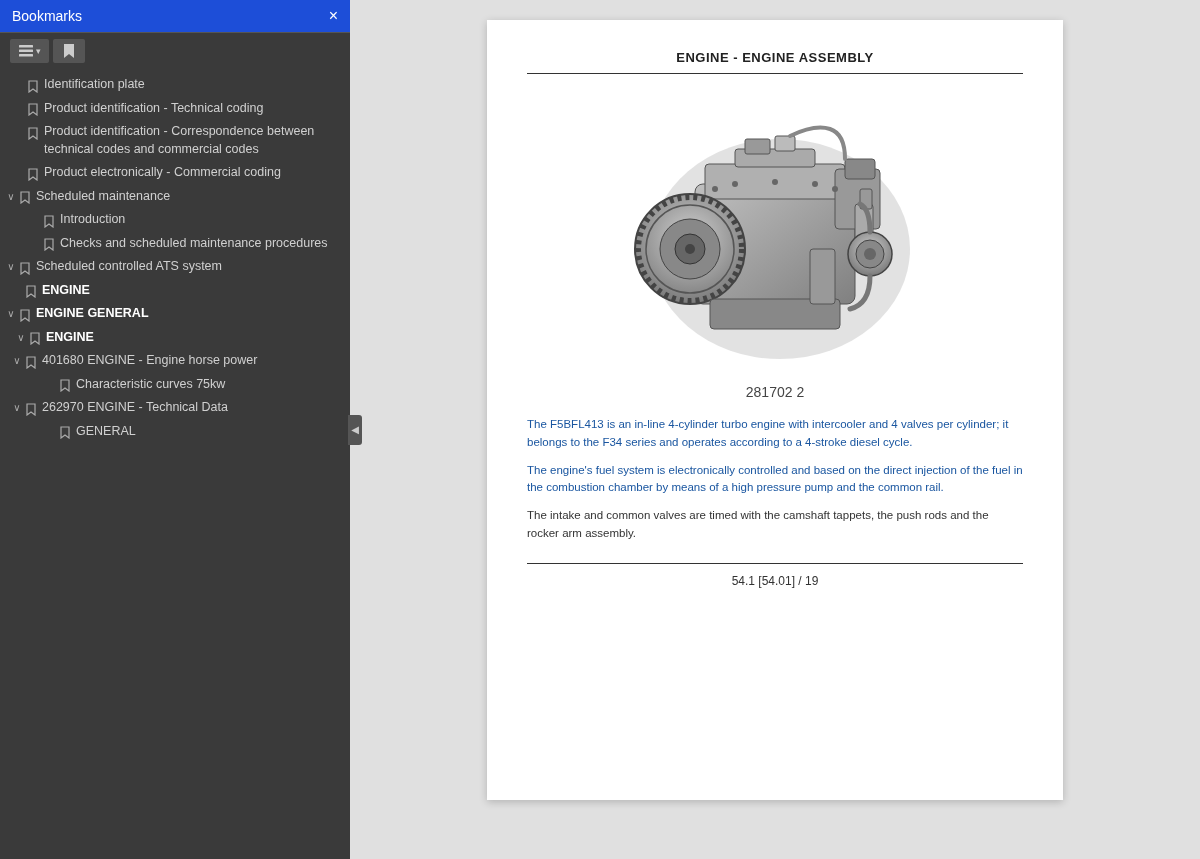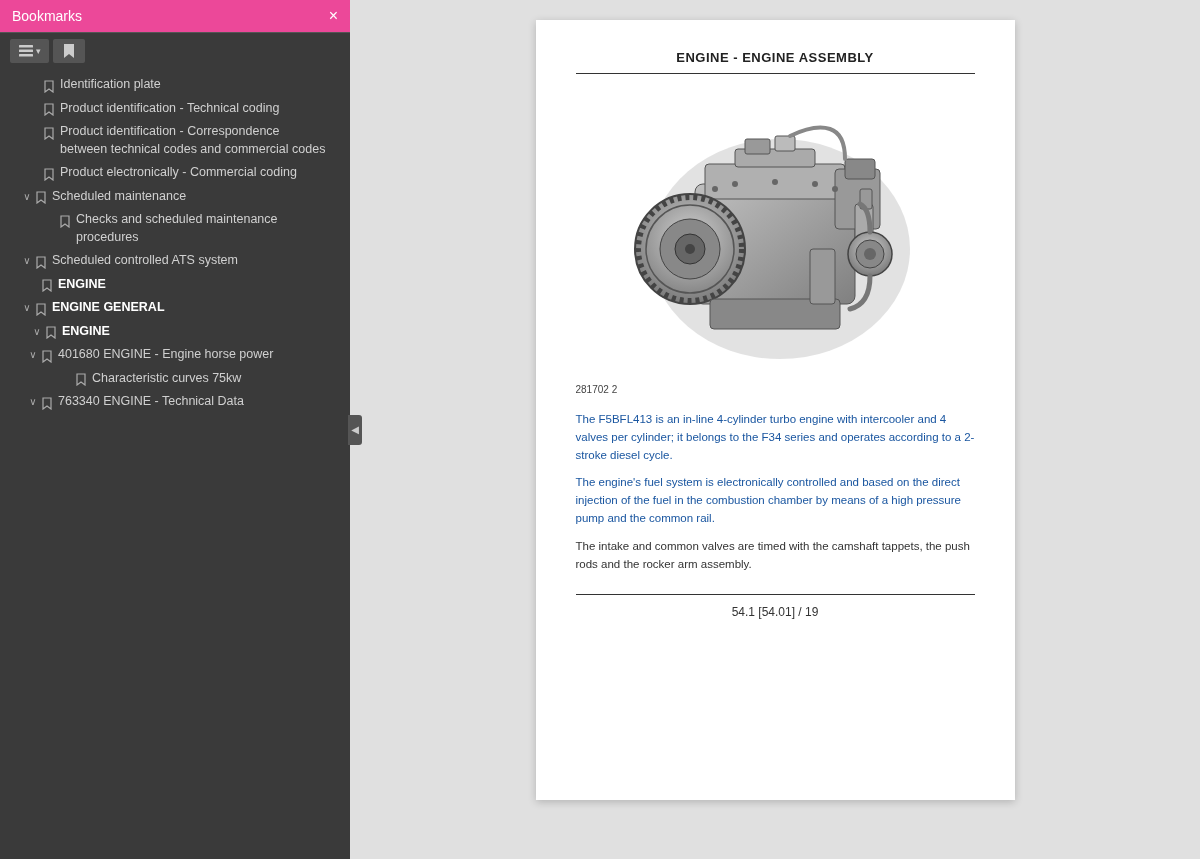--- a/index.html
+++ b/index.html
@@ -21,21 +21,21 @@
       flex-direction: column;
       height: 100%;
       position: relative;
     }
 
     .sidebar-header {
       display: flex;
       align-items: center;
       justify-content: space-between;
       padding: 8px 12px;
-      background: #ec4899;
+      background: #1d4ed8;
       border-bottom: 1px solid #555;
     }
 
     .sidebar-title {
       color: #ffffff;
       font-size: 14px;
       font-weight: 400;
     }
 
     .sidebar-close {
@@ -72,21 +72,21 @@
     .toolbar-btn svg {
       width: 16px;
       height: 16px;
       fill: #ccc;
     }
 
     .sidebar-scroll {
       flex: 1;
       overflow-y: auto;
       overflow-x: hidden;
-      padding: 4px 16px;
+      padding: 4px 0;
       scrollbar-width: thin;
       scrollbar-color: #666 #3a3a3a;
     }
 
     .sidebar-scroll::-webkit-scrollbar {
       width: 8px;
     }
     .sidebar-scroll::-webkit-scrollbar-track {
       background: #3a3a3a;
     }
@@ -173,21 +173,21 @@
       background: #e0e0e0;
       display: flex;
       justify-content: center;
       align-items: flex-start;
       overflow-y: auto;
       padding: 20px 30px;
     }
 
     .document-page {
       background: #ffffff;
-      width: 479px;
+      width: 576px;
       min-height: 780px;
       padding: 30px 40px;
       box-shadow: 0 2px 8px rgba(0,0,0,0.2);
       position: relative;
     }
 
     .doc-title {
       text-align: center;
       font-size: 13px;
       font-weight: 600;
@@ -204,22 +204,22 @@
       justify-content: center;
       margin-bottom: 10px;
     }
 
     .engine-svg {
       width: 320px;
       height: 280px;
     }
 
     .image-caption {
-      text-align: left;
-      font-size: 10px;
+      text-align: center;
+      font-size: 14px;
       color: #444;
       margin-bottom: 16px;
     }
 
     .doc-text {
       font-size: 11.5px;
       line-height: 1.55;
       color: #333;
       margin-bottom: 10px;
     }
@@ -316,20 +316,30 @@
         <span class="label" style="">Scheduled maintenance</span>
       </div>
       <div class="tree-item level-1">
         <span class="indent" style="width:28px;display:inline-block;"></span>
         <span class="chevron"></span>
         <span class="bookmark-icon">
     <svg width="10" height="13" viewBox="0 0 10 13" fill="none" xmlns="http://www.w3.org/2000/svg" style="vertical-align:middle;">
       <path d="M1 1 h8 v11 l-4-3 -4 3 Z" stroke="#aaa" stroke-width="1.2" fill="none"></path>
     </svg>
   </span>
+        <span class="label" style="">Introduction</span>
+      </div>
+      <div class="tree-item level-1">
+        <span class="indent" style="width:28px;display:inline-block;"></span>
+        <span class="chevron"></span>
+        <span class="bookmark-icon">
+    <svg width="10" height="13" viewBox="0 0 10 13" fill="none" xmlns="http://www.w3.org/2000/svg" style="vertical-align:middle;">
+      <path d="M1 1 h8 v11 l-4-3 -4 3 Z" stroke="#aaa" stroke-width="1.2" fill="none"></path>
+    </svg>
+  </span>
         <span class="label" style="">Checks and scheduled maintenance procedures</span>
       </div>
       <div class="tree-item level-0">
         <span class="indent" style="width:4px;display:inline-block;"></span>
         <span class="chevron">∨</span>
         <span class="bookmark-icon">
     <svg width="10" height="13" viewBox="0 0 10 13" fill="none" xmlns="http://www.w3.org/2000/svg" style="vertical-align:middle;">
       <path d="M1 1 h8 v11 l-4-3 -4 3 Z" stroke="#aaa" stroke-width="1.2" fill="none"></path>
     </svg>
   </span>
@@ -386,21 +396,31 @@
         <span class="label" style="">Characteristic curves 75kw</span>
       </div>
       <div class="tree-item level-2">
         <span class="indent" style="width:10px;display:inline-block;"></span>
         <span class="chevron">∨</span>
         <span class="bookmark-icon">
     <svg width="10" height="13" viewBox="0 0 10 13" fill="none" xmlns="http://www.w3.org/2000/svg" style="vertical-align:middle;">
       <path d="M1 1 h8 v11 l-4-3 -4 3 Z" stroke="#aaa" stroke-width="1.2" fill="none"></path>
     </svg>
   </span>
-        <span class="label" style="">763340    ENGINE - Technical Data</span>
+        <span class="label" style="">262970    ENGINE - Technical Data</span>
+      </div>
+      <div class="tree-item level-3">
+        <span class="indent" style="width:44px;display:inline-block;"></span>
+        <span class="chevron"></span>
+        <span class="bookmark-icon">
+    <svg width="10" height="13" viewBox="0 0 10 13" fill="none" xmlns="http://www.w3.org/2000/svg" style="vertical-align:middle;">
+      <path d="M1 1 h8 v11 l-4-3 -4 3 Z" stroke="#aaa" stroke-width="1.2" fill="none"></path>
+    </svg>
+  </span>
+        <span class="label" style="">GENERAL</span>
       </div>
     </div>
 
   <div class="collapse-btn">◀</div>
 </div>
 
 <div class="main-content">
   <div class="page-wrapper">
     <div class="document-page">
       <div class="doc-title">ENGINE - ENGINE ASSEMBLY</div>
@@ -461,21 +481,21 @@
           <circle cx="120" cy="90" r="3" fill="#666"></circle>
           <circle cx="160" cy="88" r="3" fill="#666"></circle>
           <circle cx="200" cy="90" r="3" fill="#666"></circle>
           <circle cx="220" cy="95" r="3" fill="#666"></circle>
         </svg>
       </div>
 
       <div class="image-caption">281702   2</div>
 
       <div id="paragraphs-container">
-          <p class="doc-text"><span class="blue">The F5BFL413 is an in-line 4-cylinder turbo engine with intercooler and 4 valves per cylinder; it belongs to the F34 series and operates according to a 2-stroke diesel cycle.</span></p>
+          <p class="doc-text"><span class="blue">The F5BFL413 is an in-line 4-cylinder turbo engine with intercooler and 4 valves per cylinder; it belongs to the F34 series and operates according to a 4-stroke diesel cycle.</span></p>
           <p class="doc-text"><span class="blue">The engine's fuel system is electronically controlled and based on the direct injection of the fuel in the combustion chamber by means of a high pressure pump and the common rail.</span></p>
           <p class="doc-text">The intake and common valves are timed with the camshaft tappets, the push rods and the rocker arm assembly.</p>
         </div>
 
       <div class="doc-footer">54.1 [54.01] / 19</div>
     </div>
   </div>
 </div>
 
 </body></html>

